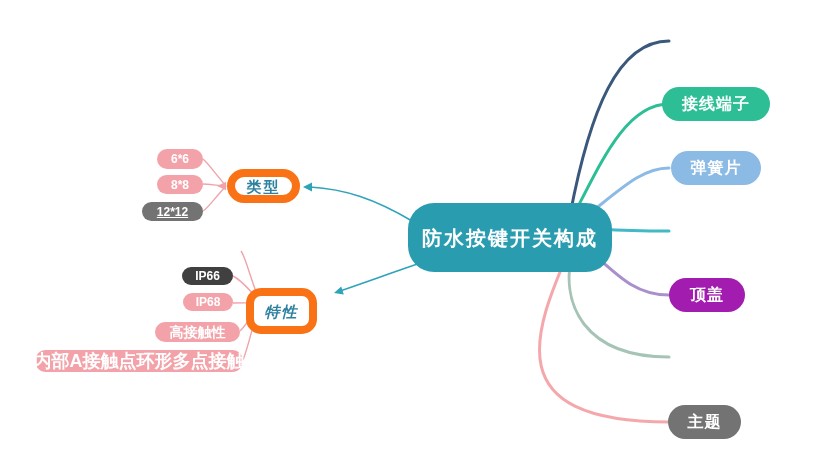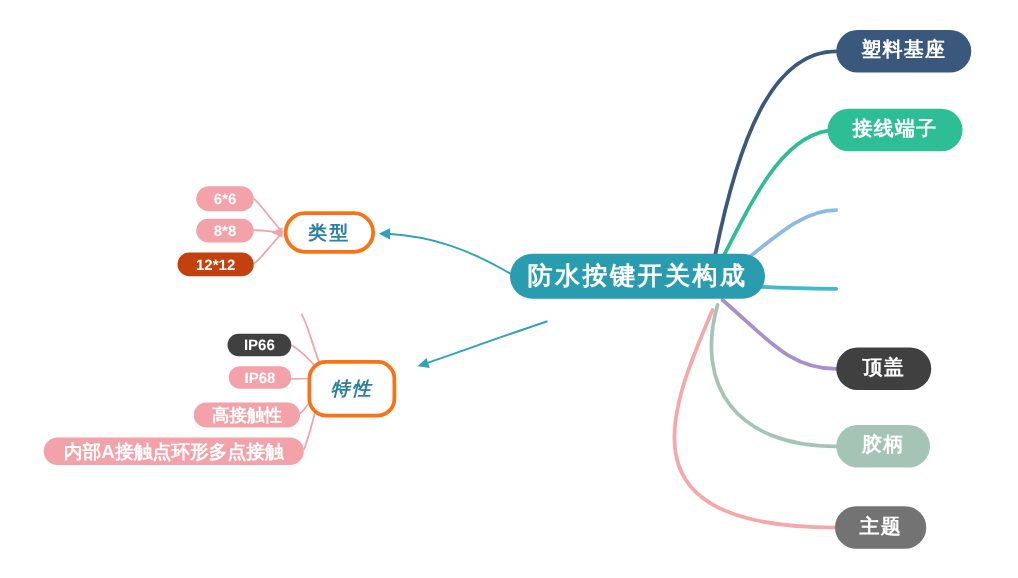--- a/index.html
+++ b/index.html
@@ -9,21 +9,21 @@
   }
   .wires{position:absolute;left:0;top:0;z-index:0;}
   .pill{
     position:absolute;display:flex;align-items:center;justify-content:center;
     box-sizing:border-box;color:#ffffff;font-weight:bold;white-space:nowrap;
     z-index:1;line-height:1;
   }
   .root-pill{z-index:2;font-size:20px;letter-spacing:2px;border-radius:26px;}
   .branch-pill{border-radius:17px;font-size:16px;letter-spacing:1px;}
   .parent-pill{
-    background:#ffffff;border:3px solid #f97316;color:#2C80A0;
+    background:#ffffff;border:8px solid #f97316;color:#2C80A0;
     font-size:15px;letter-spacing:2px;border-radius:17px;z-index:1;
   }
   .child-pill{border-radius:11px;font-size:12px;}
 </style>
 </head>
 <body>
 
 <div class="canvas">
 
   <svg class="wires" width="814" height="462" viewBox="0 0 814 462">
@@ -48,33 +48,32 @@
     <path d="M 226 186 C 214 185 208 184 203 184" fill="none" stroke-width="1.4" stroke="#F0A3AB"></path>
     <path d="M 226 186 C 214 199 208 208 203 211" fill="none" stroke-width="1.4" stroke="#F0A3AB"></path>
 
     <path d="M 260 302 C 250 278 246 258 241 251" fill="none" stroke-width="1.4" stroke="#F0A3AB"></path>
     <path d="M 260 302 C 250 290 241 280 233 276" fill="none" stroke-width="1.4" stroke="#F0A3AB"></path>
     <path d="M 260 302 C 251 303 241 303 233 303" fill="none" stroke-width="1.4" stroke="#F0A3AB"></path>
     <path d="M 260 302 C 251 316 246 326 240 331" fill="none" stroke-width="1.4" stroke="#F0A3AB"></path>
     <path d="M 260 302 C 252 328 248 348 243 360" fill="none" stroke-width="1.4" stroke="#F0A3AB"></path>
   </svg>
 
-  <div class="pill root-pill" style="left: 408px; top: 203px; width: 204px; height: 36px; background-color: rgb(42, 156, 176);">防水按键开关构成</div>
+  <div class="pill root-pill" style="left: 408px; top: 203px; width: 204px; height: 69px; background-color: rgb(42, 156, 176);">防水按键开关构成</div>
 
-  <div class="pill branch-pill" style="left: 669px; top: 24px; width: 108px; height: 34px; background-color: rgb(58, 88, 124);">塑料基座</div>
   <div class="pill branch-pill" style="left: 662px; top: 87px; width: 108px; height: 34px; background-color: rgb(45, 190, 150);">接线端子</div>
-  <div class="pill branch-pill" style="left: 669px; top: 278px; width: 76px; height: 34px; background-color: #404040;">顶盖</div>
-  <div class="pill branch-pill" style="left: 669px; top: 340px; width: 75px; height: 34px; background-color: rgb(166, 196, 182);">胶柄</div>
+  <div class="pill branch-pill" style="left: 671px; top: 151px; width: 90px; height: 34px; background-color: rgb(139, 186, 229);">弹簧片</div>
+  <div class="pill branch-pill" style="left: 669px; top: 278px; width: 76px; height: 34px; background-color: #a21caf;">顶盖</div>
   <div class="pill branch-pill" style="left: 668px; top: 405px; width: 73px; height: 34px; background-color: #737373;">主题</div>
 
   <div class="pill parent-pill" style="left:227px;top:169px;width:73px;height:34px;">类型</div>
   <div class="pill parent-pill" style="left:246px;top:288px;width:71px;height:46px;border-radius:15px;font-style:italic;">特性</div>
 
   <div class="pill child-pill" style="left: 157px; top: 149px; width: 46px; height: 20px; border-radius: 10px; background-color: rgb(242, 162, 168);">6*6</div>
   <div class="pill child-pill" style="left: 157px; top: 175px; width: 46px; height: 19px; border-radius: 10px; background-color: rgb(242, 162, 168);">8*8</div>
-  <div class="pill child-pill" style="left: 142px; top: 202px; width: 61px; height: 19px; border-radius: 10px; background-color: #c2410c;">12*12</div>
+  <div class="pill child-pill" style="left: 142px; top: 202px; width: 61px; height: 19px; border-radius: 10px; background-color: #737373; text-decoration: underline;">12*12</div>
 
   <div class="pill child-pill" style="left: 182px; top: 267px; width: 51px; height: 18px; border-radius: 9px; background-color: #404040;">IP66</div>
   <div class="pill child-pill" style="left: 183px; top: 293px; width: 50px; height: 18px; border-radius: 9px; background-color: rgb(242, 162, 168);">IP68</div>
   <div class="pill child-pill" style="left: 155px; top: 322px; width: 85px; height: 20px; border-radius: 10px; font-size: 14px; background-color: rgb(242, 162, 168);">高接触性</div>
-  <div class="pill child-pill" style="left: 35px; top: 350px; width: 208px; height: 22px; border-radius: 11px; font-size: 15px; background-color: rgb(242, 162, 168);">内部A接触点环形多点接触</div>
+  <div class="pill child-pill" style="left: 35px; top: 350px; width: 208px; height: 22px; border-radius: 11px; font-size: 18px; background-color: rgb(242, 162, 168);">内部A接触点环形多点接触</div>
 
 </div>
 
 </body></html>

